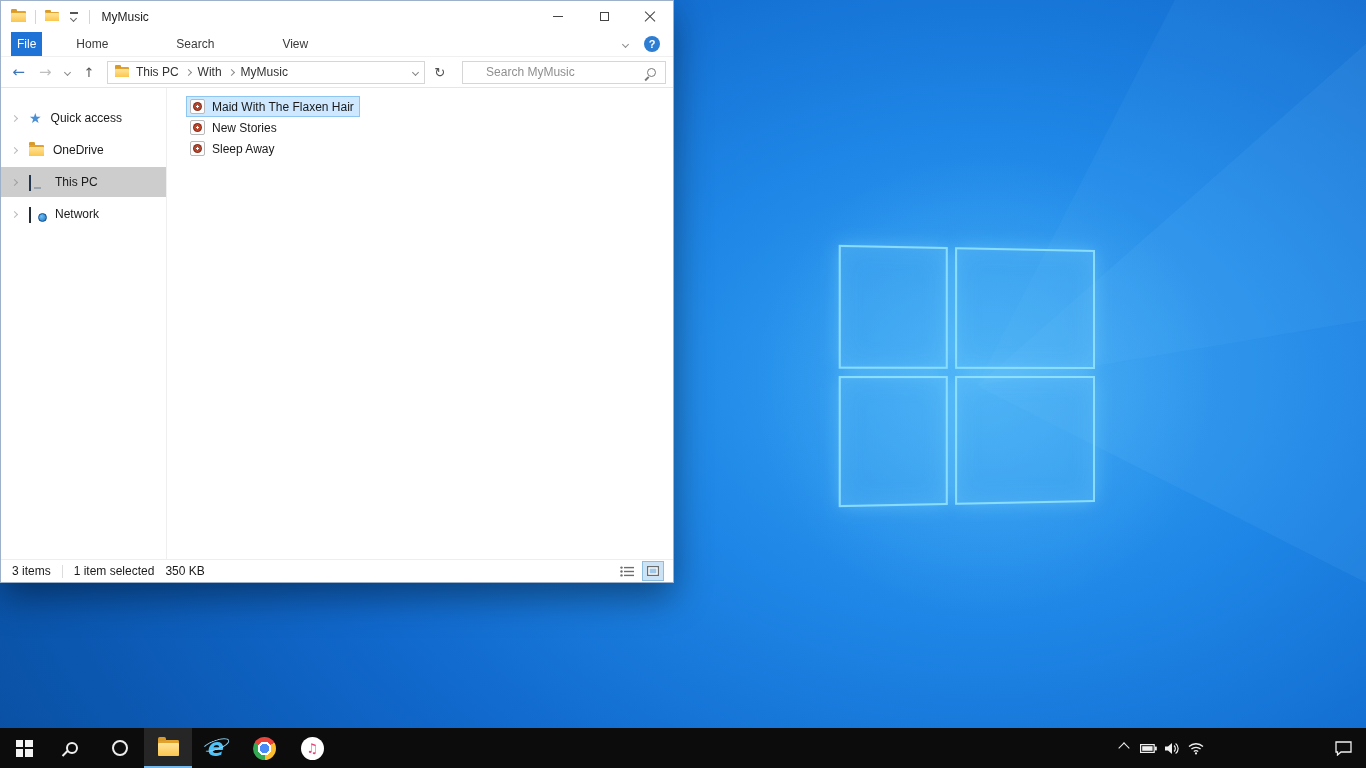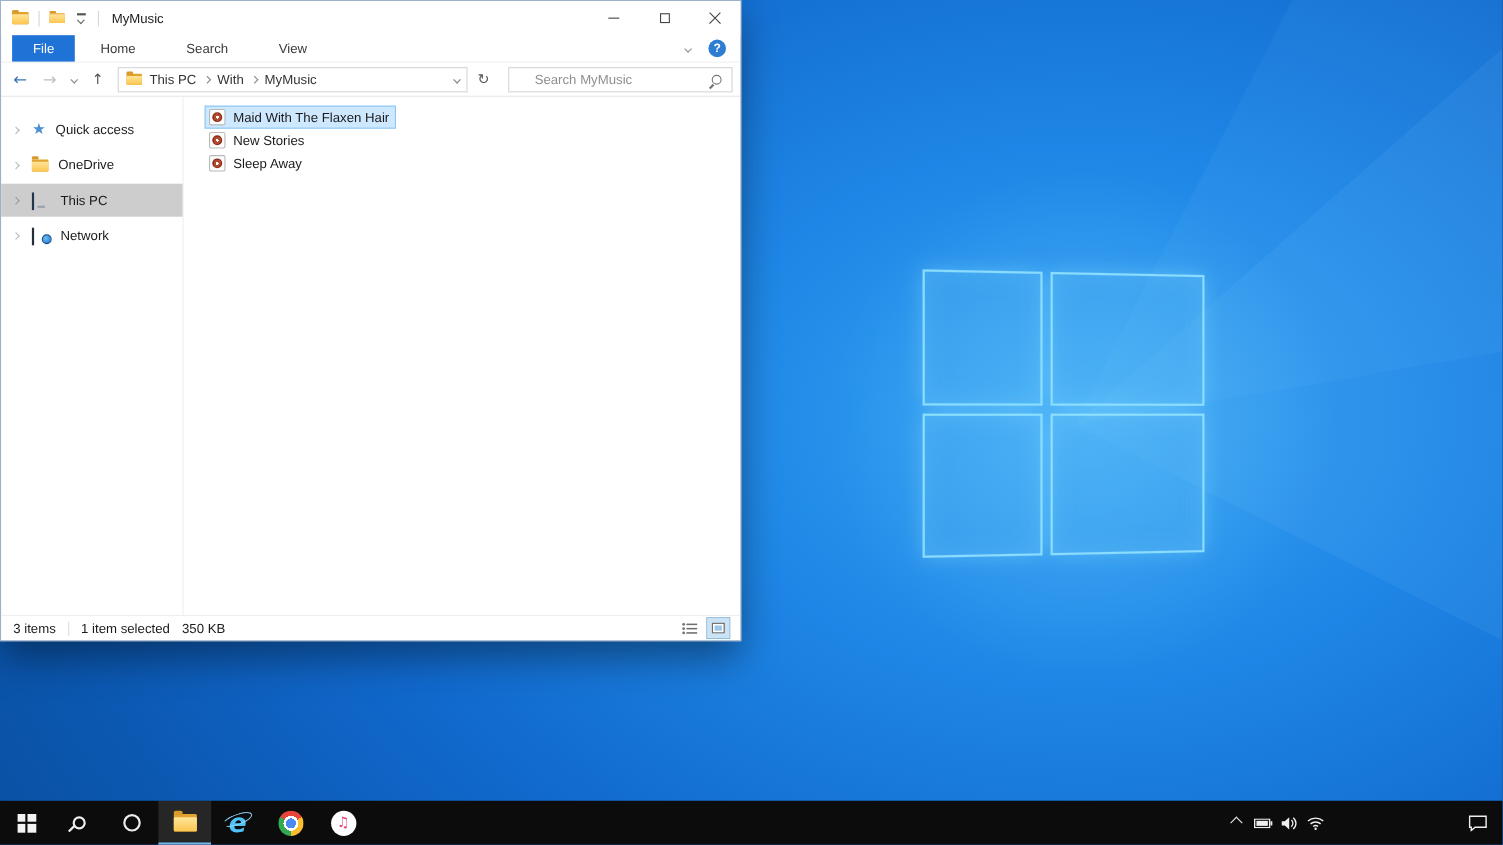--- a/index.html
+++ b/index.html
@@ -49,22 +49,22 @@
   .caption { margin-left:auto; display:flex; height:100%; }
   .cap-btn { width:46px; height:100%; display:flex; align-items:center; justify-content:center; }
   .min-glyph { width:10px; height:1px; background:#444; }
   .max-glyph { width:9px; height:9px; border:1px solid #444; }
   .close-glyph { position:relative; width:12px; height:12px; }
   .close-glyph::before,.close-glyph::after { content:""; position:absolute; left:-1px; top:5.5px; width:14px; height:1.2px; background:#444; }
   .close-glyph::before { transform:rotate(45deg); }
   .close-glyph::after { transform:rotate(-45deg); }
 
   .tabsrow { height:25px; flex:none; display:flex; align-items:stretch; padding-left:10px; border-bottom:1px solid #f0f0f0; }
-  .tab { padding:0 23px; display:flex; align-items:center; font-size:12px; color:#3a3a3a; }
-  .tab.active { background:var(--accent); color:#fff; padding:0 19px; }
+  .tab { padding:0 34px; display:flex; align-items:center; font-size:12px; color:#3a3a3a; }
+  .tab.active { background:var(--accent); color:#fff; padding:0 6px; }
   .tabs-right { margin-left:auto; display:flex; align-items:center; gap:16px; padding-right:13px; }
   .ribbon-caret { opacity:.75; }
   .help-badge { width:16px; height:16px; border-radius:50%; background:#2d7dd2; color:#fff; font-size:11px; font-weight:bold;
     display:flex; align-items:center; justify-content:center; }
 
   .addrrow { height:31px; flex:none; display:flex; align-items:center; padding:0 7px 0 5px; gap:2px; border-bottom:1px solid #e6e6e6; }
   .navbtn { width:25px; height:24px; display:flex; align-items:center; justify-content:center; font-size:15px; color:#3a76b9; }
   .navbtn.disabled { color:#bfbfbf; }
   .navbtn.small { width:15px; }
   .navbtn.updir,.navbtn.refresh { color:#555; font-size:13px; }

